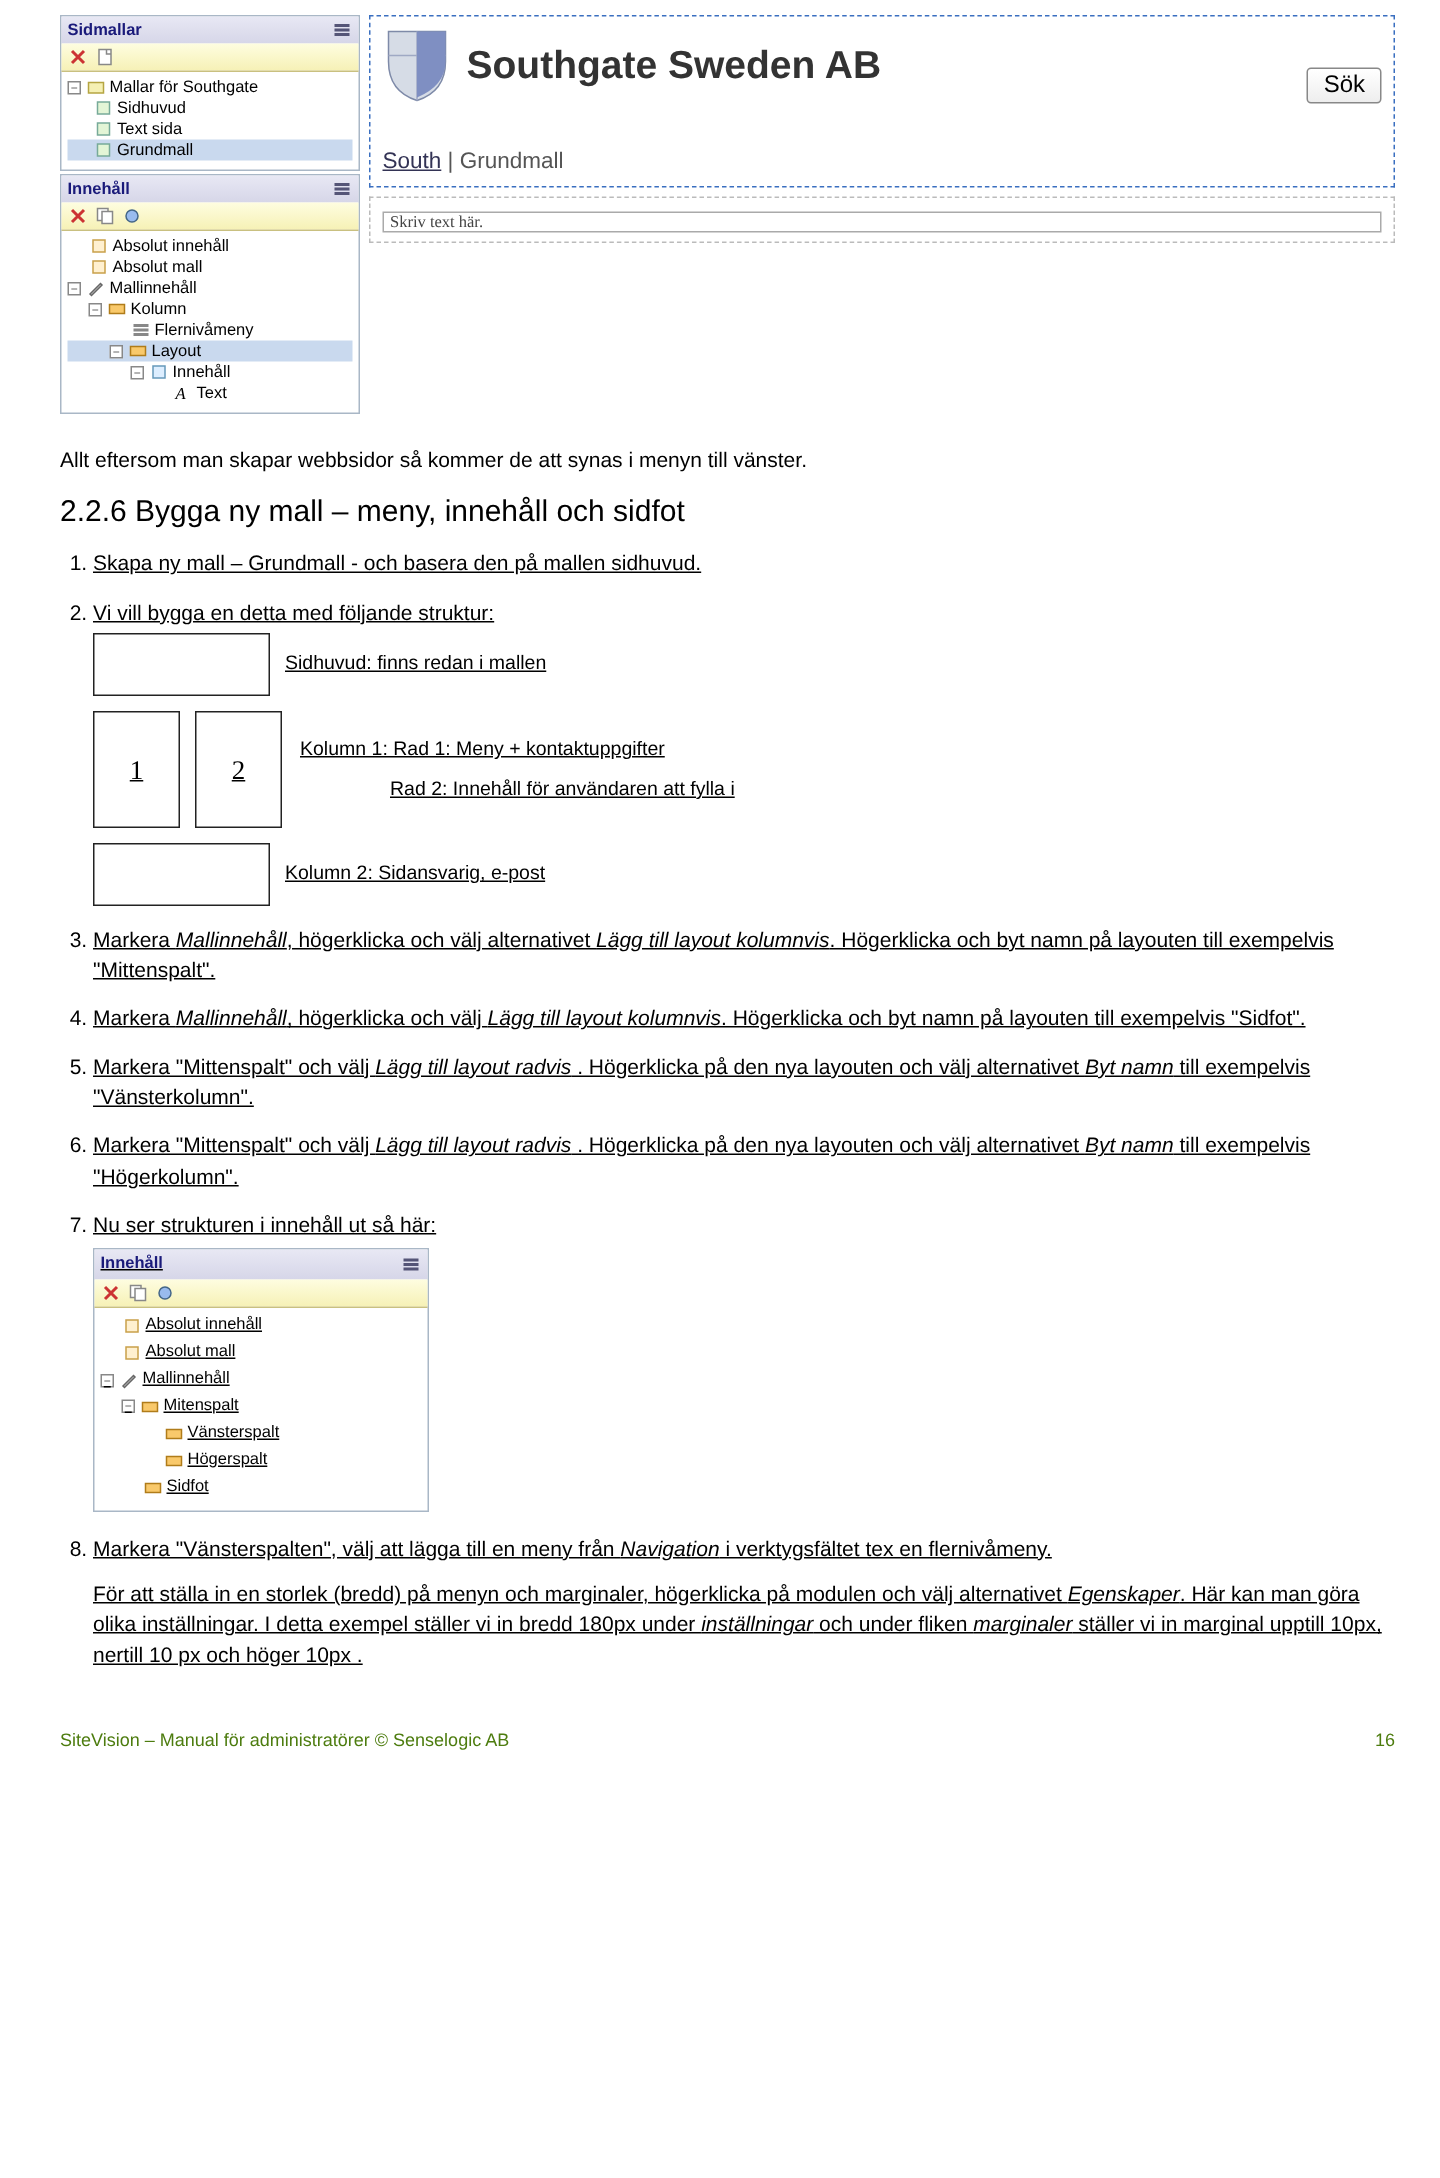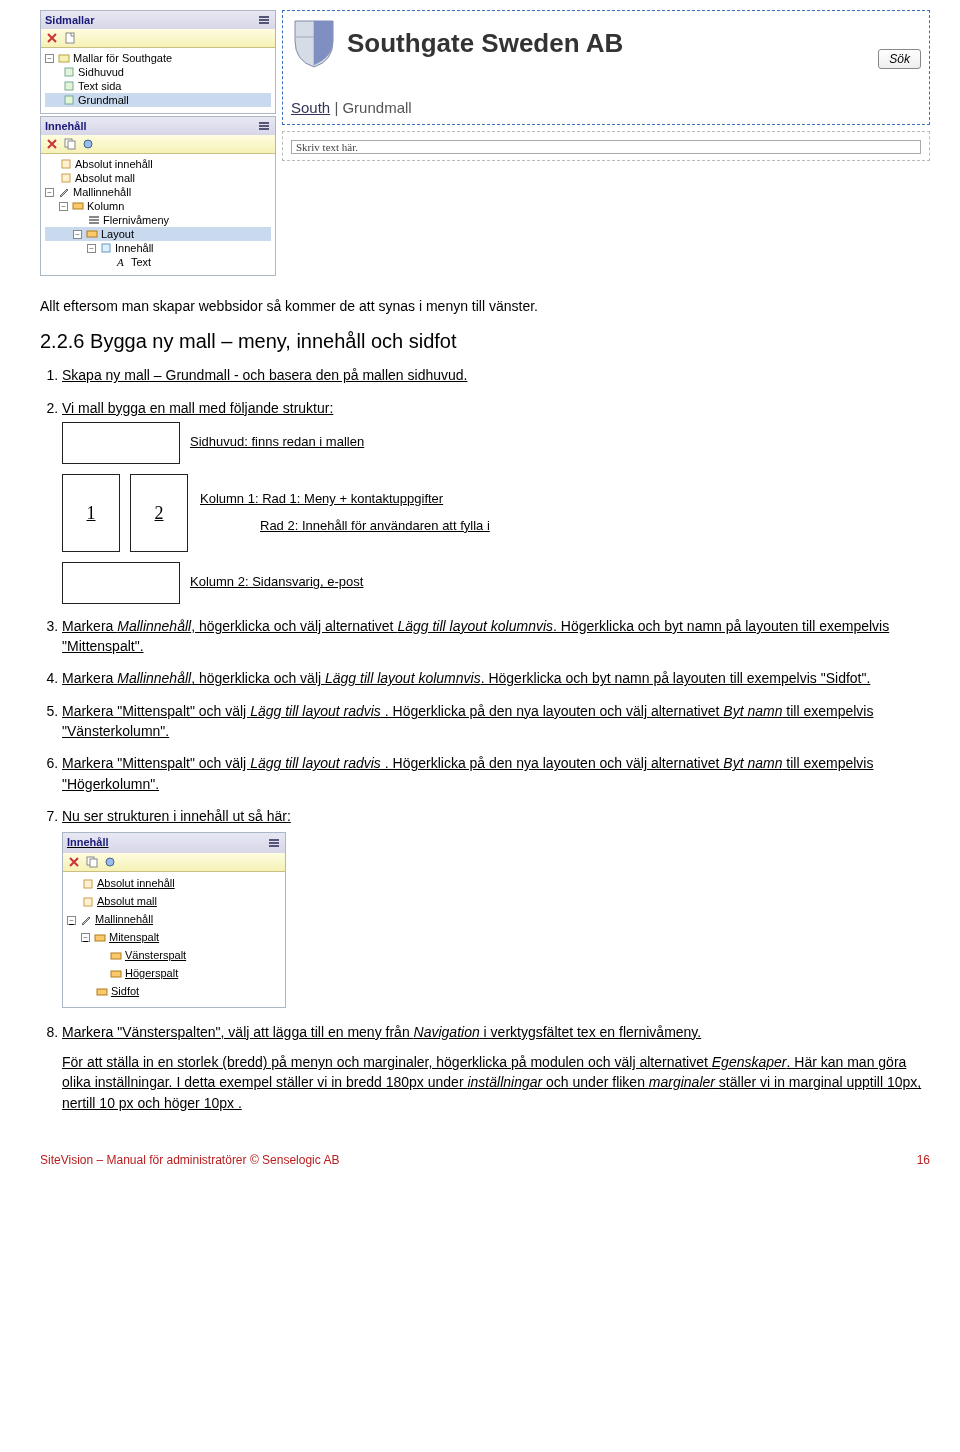--- a/index.html
+++ b/index.html
@@ -1,39 +1,39 @@
 <!DOCTYPE html>
 <html><head>
 <meta charset="utf-8">
 <style>
   * { box-sizing: border-box; margin: 0; padding: 0; }
   body { font-family: "Trebuchet MS", Verdana, Arial, sans-serif; font-size: 14px; color: #000; background: #fff; width: 960px; }
   .page { padding: 0 30px 20px 40px; }
 
   
   .top-area { display: flex; align-items: flex-start; margin: 10px 0 18px 0; }
-  .left-panels { width: 236px; }
+  .left-panels { width: 200px; }
   .panel { border: 1px solid #a9b7c6; background: #fff; font-size: 11px; margin-bottom: 2px; }
   .panel-header { background: linear-gradient(#e8e8f4,#d6d6e8); color: #1a1a7a; padding: 2px 4px; font-weight: bold; display: flex; justify-content: space-between; align-items: center; }
   .panel-toolbar { background: linear-gradient(#fefde0,#f6f1b6); padding: 2px 4px; border-bottom: 1px solid #c9c080; display: flex; gap: 4px; }
   .tool-icon { width: 14px; height: 14px; display: inline-block; }
   .tree { padding: 3px 4px 6px 4px; font-family: Tahoma, sans-serif; }
   .tree-row { display: flex; align-items: center; white-space: nowrap; padding: 1px 0; }
   .tree-row.sel { background: #c9d9ee; }
   .tree-icon { width: 12px; height: 12px; margin: 0 3px 0 2px; display: inline-block; }
   .exp { width: 9px; height: 9px; border: 1px solid #888; background: #fff; font-size: 8px; line-height: 7px; text-align: center; margin-right: 2px; color: #555; }
   .exp-spacer { width: 13px; display: inline-block; }
 
   .main-preview { flex: 1; display: flex; flex-direction: column; gap: 6px; margin-left: 6px; }
   .site-banner { border: 1px dashed #3a6fc0; padding: 6px 8px 8px 8px; }
   .banner-row { display: flex; align-items: flex-end; justify-content: space-between; }
   .brand { display: flex; align-items: center; gap: 10px; }
   .shield { width: 46px; height: 52px; }
   .brand-title { font-family: Verdana, sans-serif; font-size: 26px; font-weight: bold; color: #333; }
-  .search-btn { display: inline-flex; align-items: center; padding: 2px 10px; border: 1px solid #888; background: linear-gradient(#fff,#eee); font-size: 12px; border-radius: 3px; font-style: italic; }
+  .search-btn { display: inline-flex; align-items: center; padding: 2px 10px; border: 1px solid #888; background: linear-gradient(#fff,#eee); font-size: 16px; border-radius: 3px; }
   .crumb { font-size: 15px; color: #555; margin-top: 30px; }
   .crumb a { color: #335; text-decoration: underline; }
   .write-area { border: 1px dashed #bbb; padding: 6px 8px; }
   .write-input { width: 100%; border: 1px solid #aaa; font: 11px Tahoma; padding: 0 4px; color: #444; }
 
   
   .content p, .content li { line-height: 1.45; }
   .content p.intro { margin-bottom: 14px; }
   h2.section { font-family: "Trebuchet MS", sans-serif; font-size: 20px; font-weight: normal; margin: 6px 0 12px 0; }
   ol.steps { list-style: decimal; padding-left: 22px; }
@@ -44,21 +44,21 @@
   .diag-row { display: flex; gap: 10px; align-items: center; }
   .diag-box { border: 1px solid #222; background: #fff; display: flex; align-items: center; justify-content: center; font: 12px/1 Verdana; }
   .diag-label { flex: 1; font-size: 13px; }
   .diag-num { width: 58px; height: 78px; font-size: 18px; }
   .diag-num2 { width: 58px; height: 78px; font-size: 18px; margin-right: 2px; }
 
   
   .panel2 { width: 224px; margin: 6px 0 14px 0; }
 
   
-  .footer { color: #b91c1c; font-size: 12px; margin-top: 40px; display: flex; justify-content: space-between; }
+  .footer { color: #4d7c0f; font-size: 12px; margin-top: 40px; display: flex; justify-content: space-between; }
 
   em.it { font-style: italic; }
 </style>
 </head>
 <body>
 
 <div class="page">
 
   <div class="top-area">
     <div class="left-panels">
@@ -226,21 +226,21 @@
   </div>
 
   <div class="content">
     <p class="intro">Allt eftersom man  skapar webbsidor så kommer de att synas i menyn till vänster.</p>
 
     <h2 class="section">2.2.6 Bygga ny mall – meny, innehåll och sidfot</h2>
 
     <ol class="steps">
       <li><span>Skapa ny mall – Grundmall - och basera den på mallen sidhuvud.</span></li>
       <li>
-        <span>Vi mall bygga en mall med följande struktur:</span>
+        <span>Vi vill bygga en detta med följande struktur:</span>
         <div class="layout-diagram">
           <div class="diag-row">
             <div class="diag-box" style="width:118px;height:42px"></div>
             <div class="diag-label">Sidhuvud: finns redan i mallen</div>
           </div>
           <div class="diag-row">
             <div class="diag-box diag-num">1</div>
             <div class="diag-box diag-num2">2</div>
             <div class="diag-label">
               <div>Kolumn 1: Rad 1: Meny + kontaktuppgifter</div>

